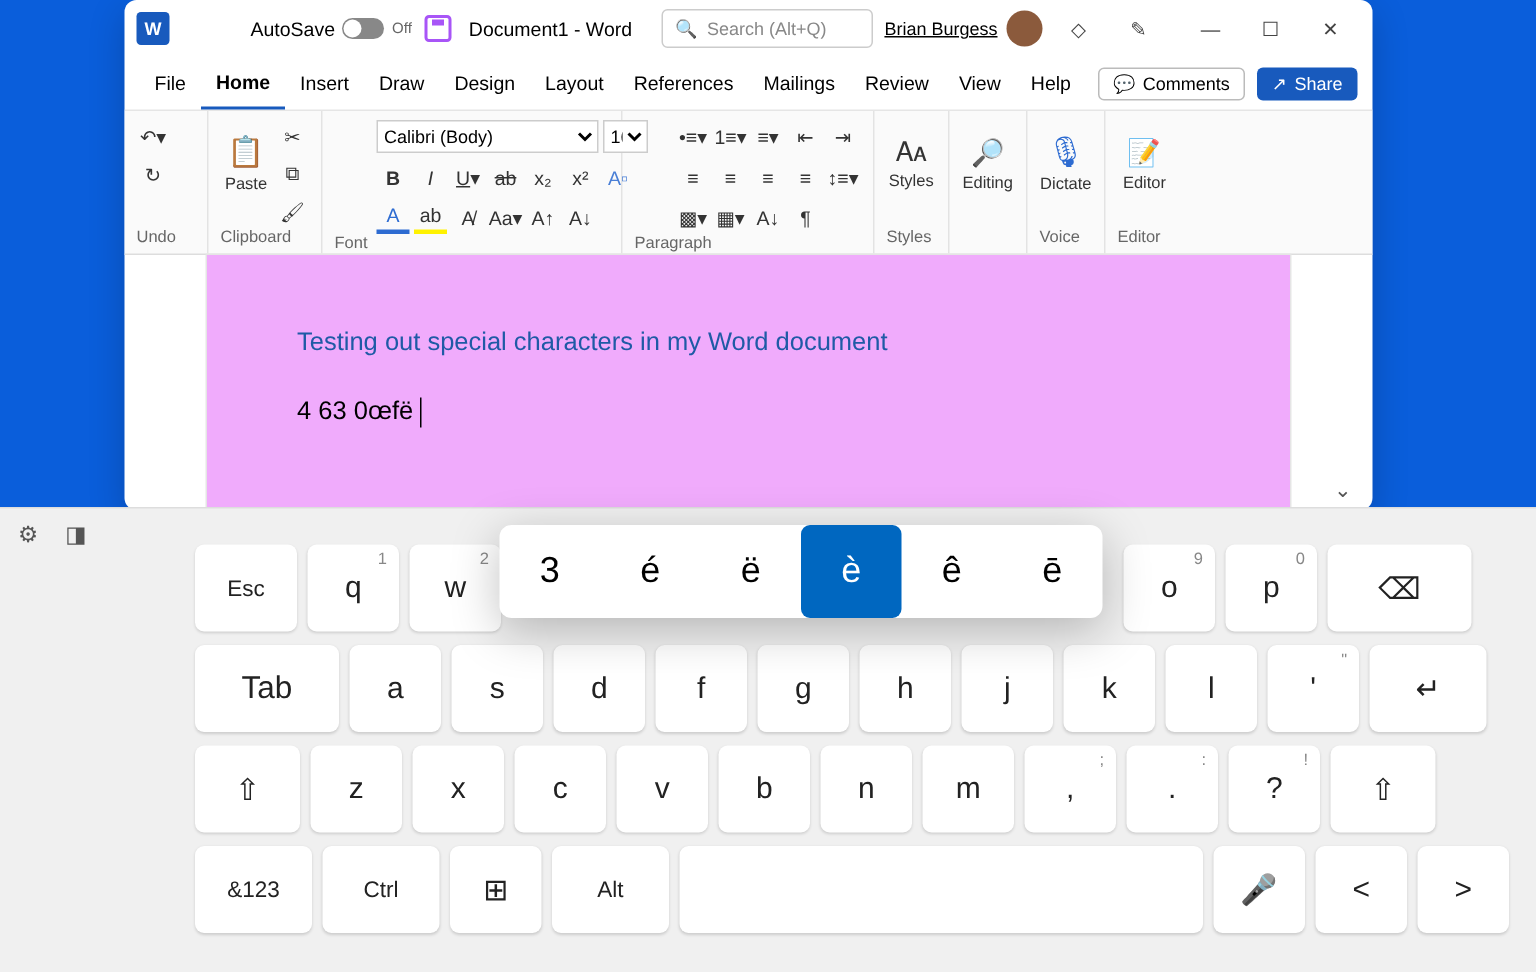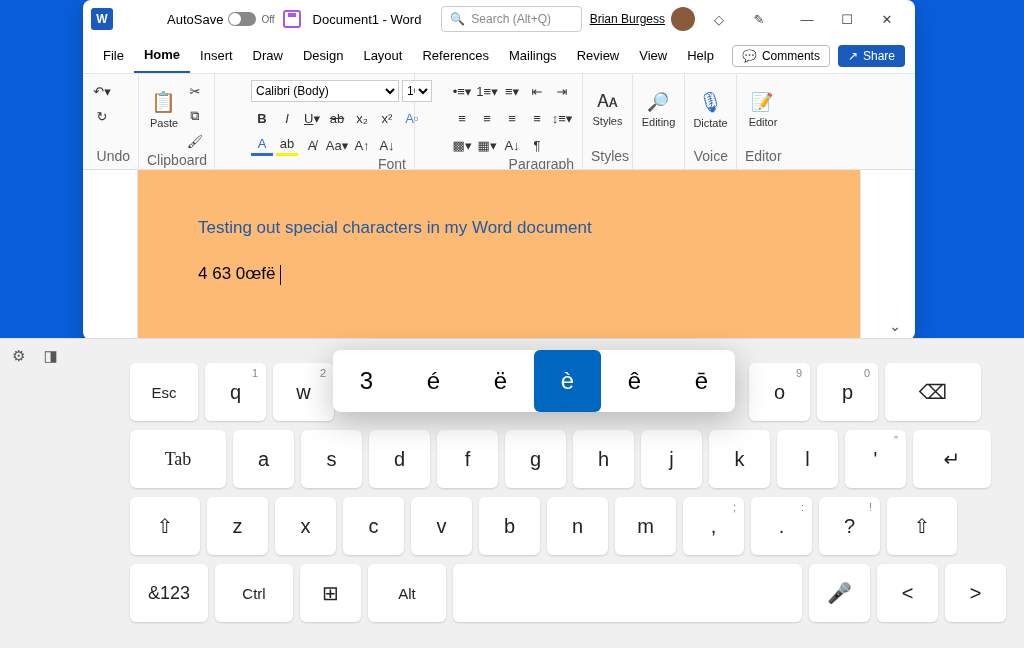--- a/index.html
+++ b/index.html
@@ -20,30 +20,30 @@
   .win-btns{display:flex;margin-left:4px;}
   .win-btns .ti{width:40px;}
   .menubar{height:36px;display:flex;align-items:center;padding:0 10px;gap:0;font-size:13px;border-bottom:1px solid #e5e5e5;}
   .menubar .m{padding:0 10px;height:100%;display:flex;align-items:center;cursor:pointer;}
   .menubar .m.active{border-bottom:2.5px solid #185abd;font-weight:600;}
   .menubar .spacer{flex:1;}
   .btn-out{border:1px solid #bbb;border-radius:4px;padding:3px 9px;font-size:12px;display:flex;align-items:center;gap:5px;}
   .btn-blue{background:#185abd;color:#fff;border-radius:4px;padding:4px 10px;font-size:12px;margin-left:8px;display:flex;align-items:center;gap:5px;}
   .ribbon{height:96px;display:flex;border-bottom:1px solid #ddd;background:#fafafa;}
   .grp{border-right:1px solid #e3e3e3;display:flex;flex-direction:column;justify-content:space-between;padding:6px 8px 2px;}
-  .grp .lbl{text-align:right;font-size:14px;color:#666;padding-bottom:3px;}
+  .grp .lbl{text-align:left;font-size:11px;color:#666;padding-bottom:3px;}
   .grp .ctrls{flex:1;display:flex;align-items:flex-start;gap:3px;}
   .ico{width:22px;height:22px;display:inline-flex;align-items:center;justify-content:center;font-size:13px;color:#333;}
   .big{flex-direction:column;width:44px;height:58px;font-size:11px;gap:3px;}
   select{border:1px solid #ccc;font-size:12px;height:22px;background:#fff;}
   .font-name{width:148px;}
   .font-size{width:30px;}
   .row{display:flex;gap:3px;padding-left:28px;}
   .col{display:flex;flex-direction:column;gap:3px;}
-  .page{position:absolute;top:170px;left:55px;right:55px;height:170px;background:#fdba74;box-shadow:0 0 0 1px #e5e5e5;padding:48px 60px 8px;}
+  .page{position:absolute;top:170px;left:55px;right:55px;height:170px;background:#f0abfc;box-shadow:0 0 0 1px #e5e5e5;padding:48px 60px 8px;}
   .head-text{color:#1f5aa6;font-size:17px;margin-bottom:26px;}
   .body-text{font-size:17px;}
   .cursor{display:inline-block;width:1px;height:20px;background:#000;vertical-align:middle;margin-left:4px;}
   .chev{position:absolute;right:14px;bottom:6px;font-size:14px;color:#555;}
   
   .kbd-bar{position:absolute;left:0;right:0;top:338px;bottom:0;background:#f0f0f0;border-top:1px solid #ddd;}
   .kbd-icons{position:absolute;left:12px;top:8px;display:flex;gap:18px;color:#555;font-size:15px;}
   .kbd{position:absolute;left:130px;right:18px;top:24px;display:flex;flex-direction:column;gap:9px;}
   .krow{display:flex;gap:7px;}
   .key{background:#fff;border-radius:6px;box-shadow:0 1px 2px rgba(0,0,0,.15);height:58px;display:flex;align-items:center;justify-content:center;font-size:20px;position:relative;color:#222;}
@@ -256,21 +256,21 @@
         <div class="key w1 hidden">r</div>
         <div class="key w1 hidden">t</div>
         <div class="key w1 hidden">y</div>
         <div class="key w1 hidden">u</div>
         <div class="key w1 hidden">i</div>
         <div class="key w1">o<span class="sup">9</span></div>
         <div class="key w1">p<span class="sup">0</span></div>
         <div class="key w15">⌫</div>
       </div>
       <div class="krow">
-        <div class="key w15" style="font-size: 18px; font-family: Liberation Serif, serif;">Tab</div>
+        <div class="key w15" style="font-size: 21px;">Tab</div>
         <div class="key w1">a</div>
         <div class="key w1">s</div>
         <div class="key w1">d</div>
         <div class="key w1">f</div>
         <div class="key w1">g</div>
         <div class="key w1">h</div>
         <div class="key w1">j</div>
         <div class="key w1">k</div>
         <div class="key w1">l</div>
         <div class="key w1">'<span class="sup">"</span></div>
@@ -284,21 +284,21 @@
         <div class="key w1">v</div>
         <div class="key w1">b</div>
         <div class="key w1">n</div>
         <div class="key w1">m</div>
         <div class="key w1">,<span class="sup">;</span></div>
         <div class="key w1">.<span class="sup">:</span></div>
         <div class="key w1">?<span class="sup">!</span></div>
         <div class="key wshift">⇧</div>
       </div>
       <div class="krow">
-        <div class="key w125" style="font-size: 18px;">&amp;123</div>
+        <div class="key w125" style="font-size: 15px;">&amp;123</div>
         <div class="key w125" style="font-size: 15px;">Ctrl</div>
         <div class="key w1">⊞</div>
         <div class="key w125" style="font-size: 15px;">Alt</div>
         <div class="key wspace"></div>
         <div class="key w1">🎤</div>
         <div class="key w1">&lt;</div>
         <div class="key w1">&gt;</div>
       </div>
     </div>
 </div>

